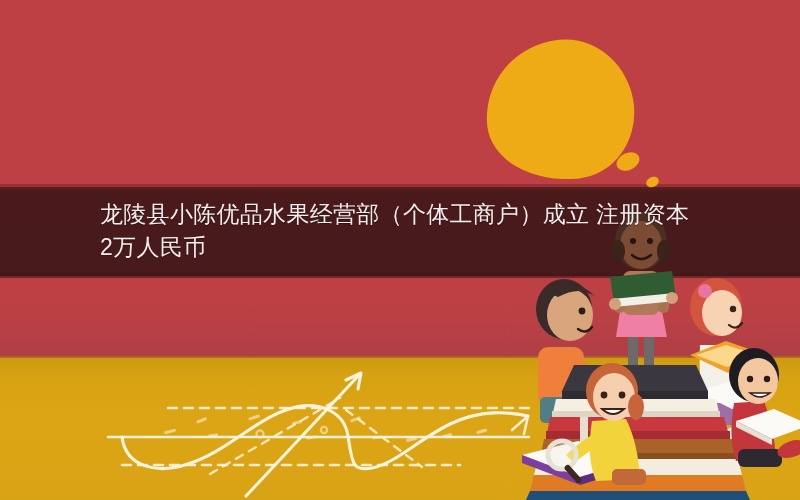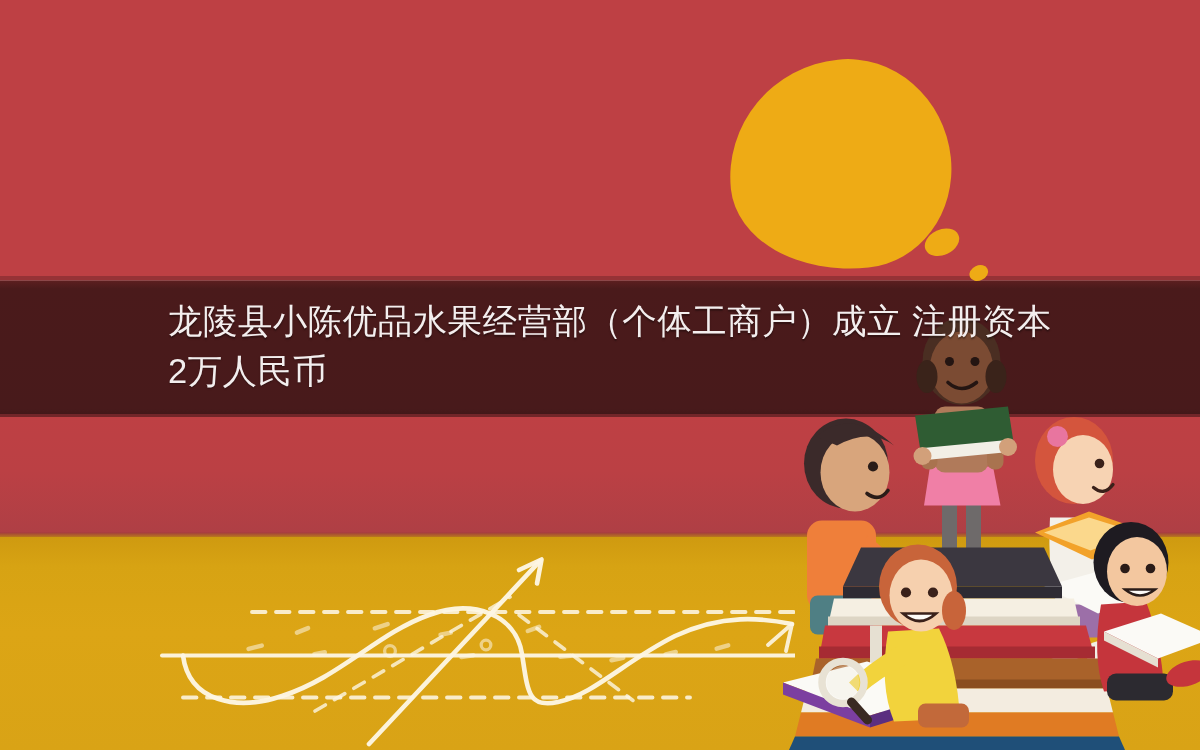--- a/index.html
+++ b/index.html
@@ -95,21 +95,21 @@
     width: 13px;
     height: 10px;
     background: #eeab15;
     border-radius: 50%;
     transform: rotate(-25deg);
   }
 
   
   #headline {
     position: absolute;
-    left: 112px;
+    left: 100px;
     top: 198px;
     width: 600px;
     color: #f3eeee;
     font-size: 23px;
     line-height: 33px;
     letter-spacing: .3px;
     white-space: pre-line;
     z-index: 40;
     text-shadow: 0 1px 1px rgba(0,0,0,.35);
   }

